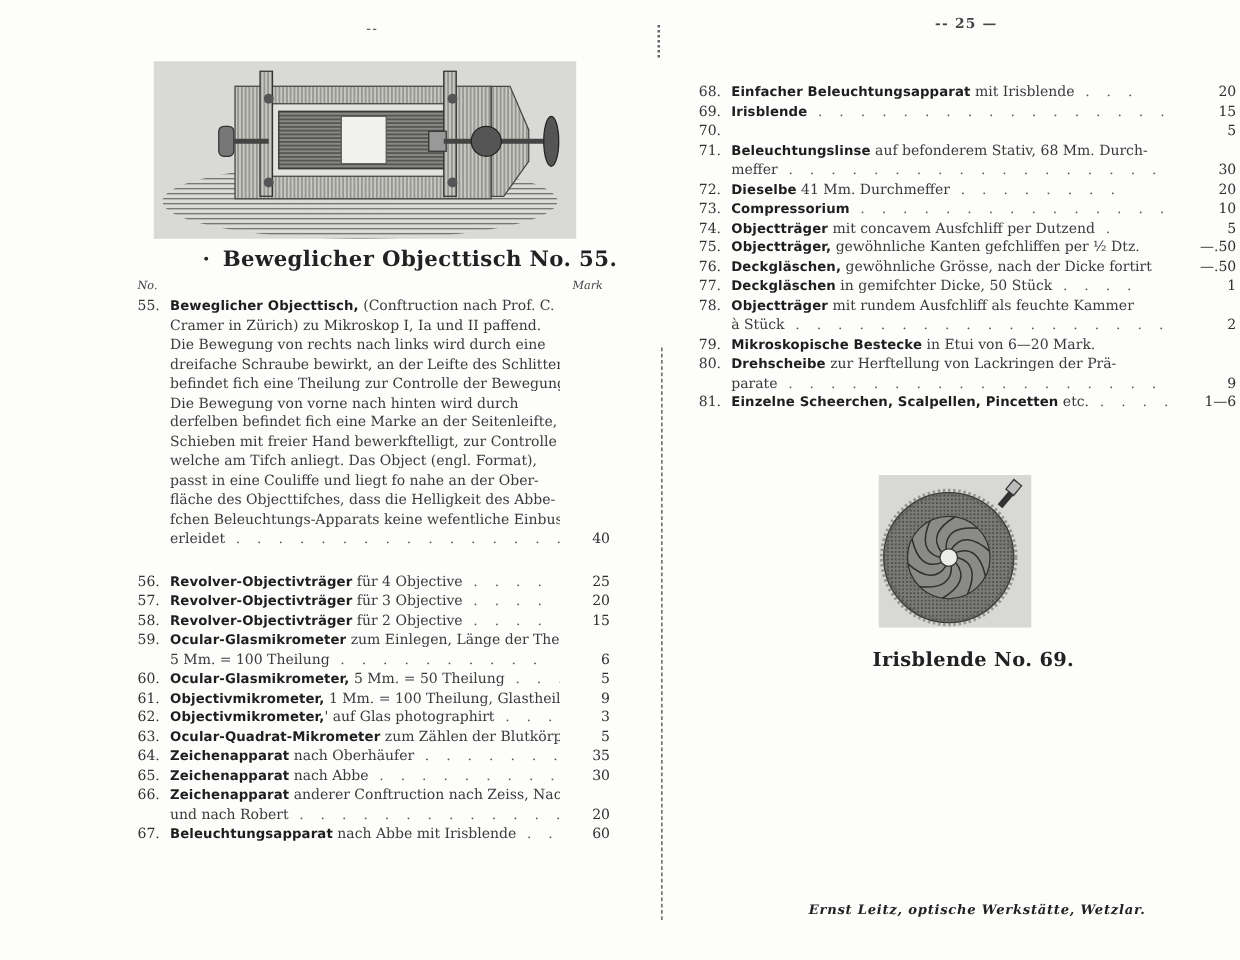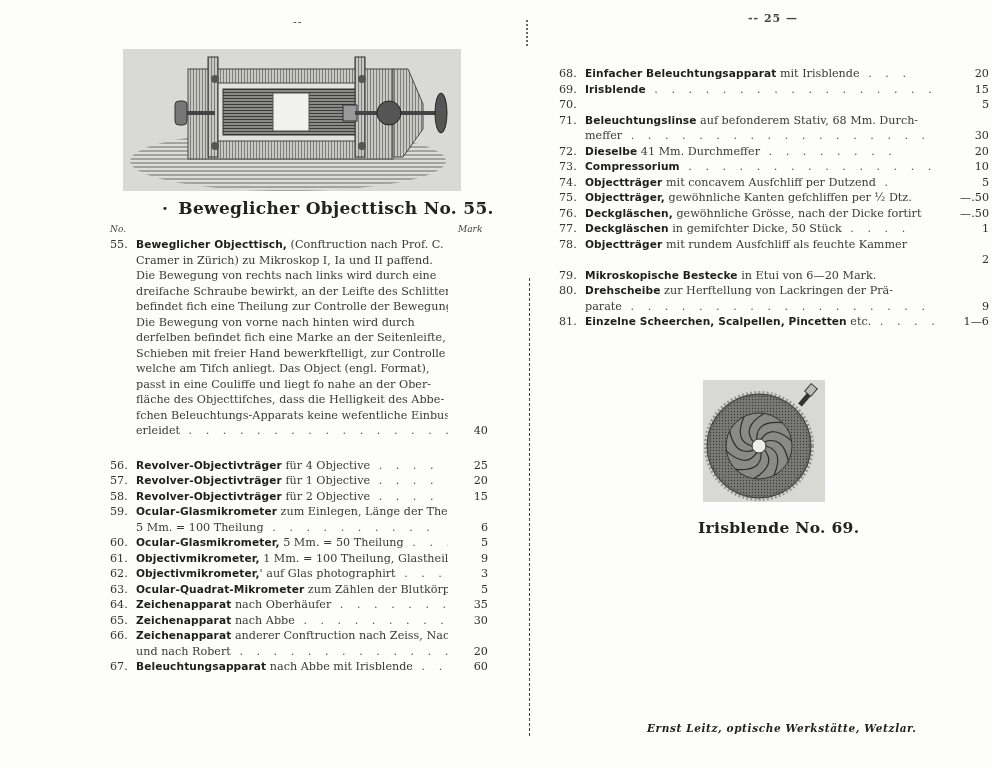--- a/index.html
+++ b/index.html
@@ -174,21 +174,21 @@
       <div class="entry">
         <div class="line">
           <span class="num">56.</span>
           <span class="text"><span class="name">Revolver-Objectivträger</span><span class="desc"> für 4 Objective</span><span class="dots"> . . . . .</span></span>
           <span class="price">25</span>
         </div>
       </div>
       <div class="entry">
         <div class="line">
           <span class="num">57.</span>
-          <span class="text"><span class="name">Revolver-Objectivträger</span><span class="desc"> für 1 Objective</span><span class="dots"> . . . . .</span></span>
+          <span class="text"><span class="name">Revolver-Objectivträger</span><span class="desc"> für 3 Objective</span><span class="dots"> . . . . .</span></span>
           <span class="price">20</span>
         </div>
       </div>
       <div class="entry">
         <div class="line">
           <span class="num">58.</span>
           <span class="text"><span class="name">Revolver-Objectivträger</span><span class="desc"> für 2 Objective</span><span class="dots"> . . . . .</span></span>
           <span class="price">15</span>
         </div>
       </div>
@@ -341,20 +341,21 @@
           <span class="text"><span class="name">Deckgläschen</span><span class="desc"> in gemifchter Dicke, 50 Stück</span><span class="dots"> . . . .</span></span>
           <span class="price">1</span>
         </div>
       </div>
       <div class="entry">
         <div class="line">
           <span class="num">78.</span>
           <span class="text"><span class="name">Objectträger</span><span class="desc"> mit rundem Ausfchliff als feuchte Kammer</span></span>
         </div>
         <div class="line">
+          <span class="text"><span class="desc">à Stück</span><span class="dots"> . . . . . . . . . . . . . . . . . .</span></span>
           <span class="price">2</span>
         </div>
       </div>
       <div class="entry">
         <div class="line">
           <span class="num">79.</span>
           <span class="text"><span class="name">Mikroskopische Bestecke</span><span class="desc"> in Etui von 6—20 Mark.</span></span>
           <span class="price"></span>
         </div>
       </div>

